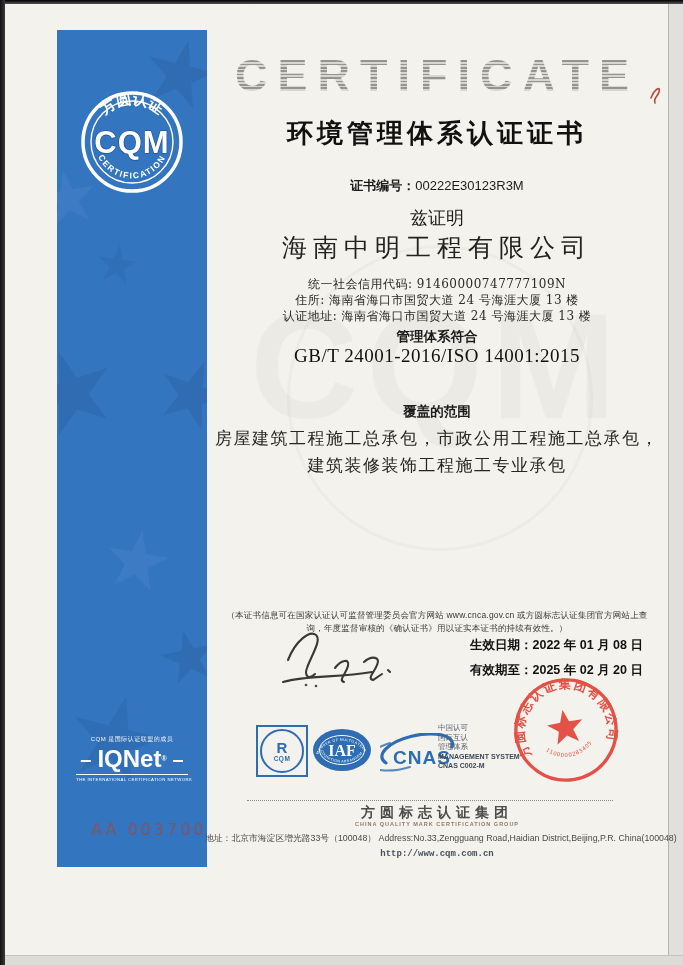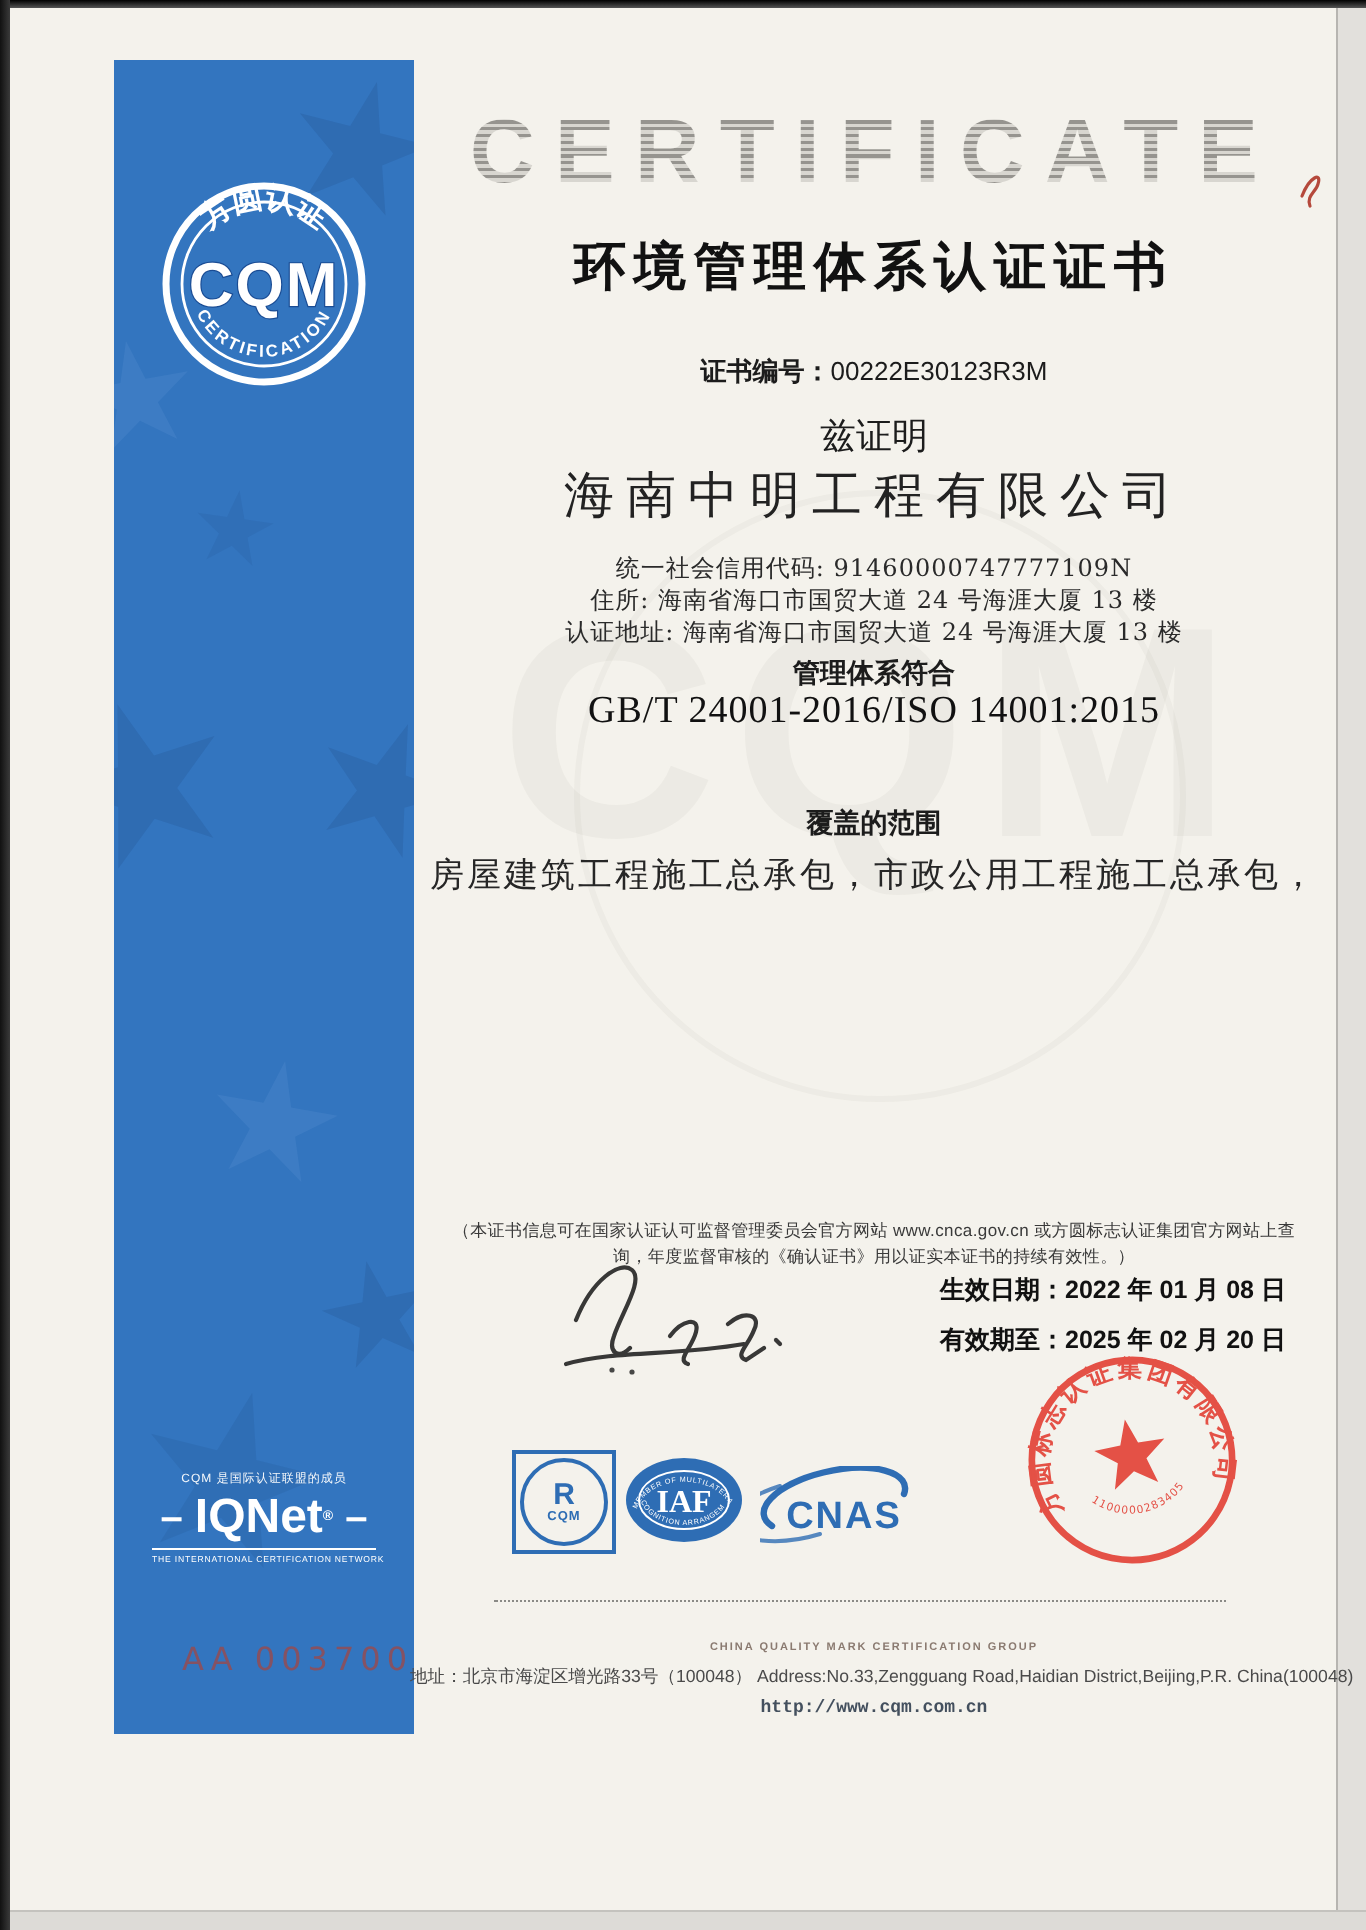--- a/index.html
+++ b/index.html
@@ -145,20 +145,21 @@
     <div class="abs infolines">
       <div>统一社会信用代码: 91460000747777109N</div>
       <div>住所: 海南省海口市国贸大道 24 号海涯大厦 13 楼</div>
       <div>认证地址: 海南省海口市国贸大道 24 号海涯大厦 13 楼</div>
     </div>
     <div class="abs conform">管理体系符合</div>
     <div class="abs standard">GB/T 24001-2016/ISO 14001:2015</div>
     <div class="abs scope-label">覆盖的范围</div>
     <div class="abs scope">
       <div>房屋建筑工程施工总承包，市政公用工程施工总承包，</div>
+      <div>建筑装修装饰工程施工专业承包</div>
     </div>
     <div class="abs disclaimer">
       <div>（本证书信息可在国家认证认可监督管理委员会官方网站 www.cnca.gov.cn 或方圆标志认证集团官方网站上查</div>
       <div>询，年度监督审核的《确认证书》用以证实本证书的持续有效性。）</div>
     </div>
   </div>
 
   <div class="dates z1">
     <div><span>生效日期：</span><span>2022 年 01 月 08 日</span></div>
     <div><span>有效期至：</span><span>2025 年 02 月 20 日</span></div>
@@ -215,22 +216,30 @@
       <textPath href="#iafBot" startOffset="50%" text-anchor="middle">RECOGNITION ARRANGEMENT</textPath>
     </text>
   </svg>
 
   <svg class="cnas z1" width="80" height="40" viewBox="0 0 80 40">
     <path d="M 6,30 A 36,15 -12 1 1 72,14" fill="none" stroke="#2e6db4" stroke-width="3.2" stroke-linecap="round"></path>
     <path d="M 10,10 A 34,14 -12 0 0 30,34" fill="none" stroke="#2e6db4" stroke-width="2" stroke-linecap="round" opacity=".8"></path>
     <text x="42" y="31" text-anchor="middle" font-size="19" font-weight="bold" fill="#2e6db4" font-family="Liberation Sans, sans-serif" letter-spacing="1">CNAS</text>
   </svg>
 
+  <div class="accr z1">
+    <div class="cn">中国认可</div>
+    <div class="cn">国际互认</div>
+    <div class="cn">管理体系</div>
+    <div class="en">MANAGEMENT SYSTEM</div>
+    <div class="en">CNAS C002-M</div>
+  </div>
 
   <div class="sep"></div>
+  <div class="group-cn z1">方圆标志认证集团</div>
   <div class="group-en z1">CHINA QUALITY MARK CERTIFICATION GROUP</div>
   <div class="addr z1">地址：北京市海淀区增光路33号（100048）  Address:No.33,Zengguang Road,Haidian District,Beijing,P.R. China(100048)</div>
   <div class="url z1">http://www.cqm.com.cn</div>
 
   <svg class="penmark" width="16" height="22" viewBox="0 0 16 22">
     <path d="M 3,14 C 7,4 13,2 11,8 C 10,12 5,14 7,19" fill="none" stroke="#b5493c" stroke-width="1.6" stroke-linecap="round"></path>
   </svg>
 
   <div class="edge-right"></div>
   <div class="edge-bottom"></div>

